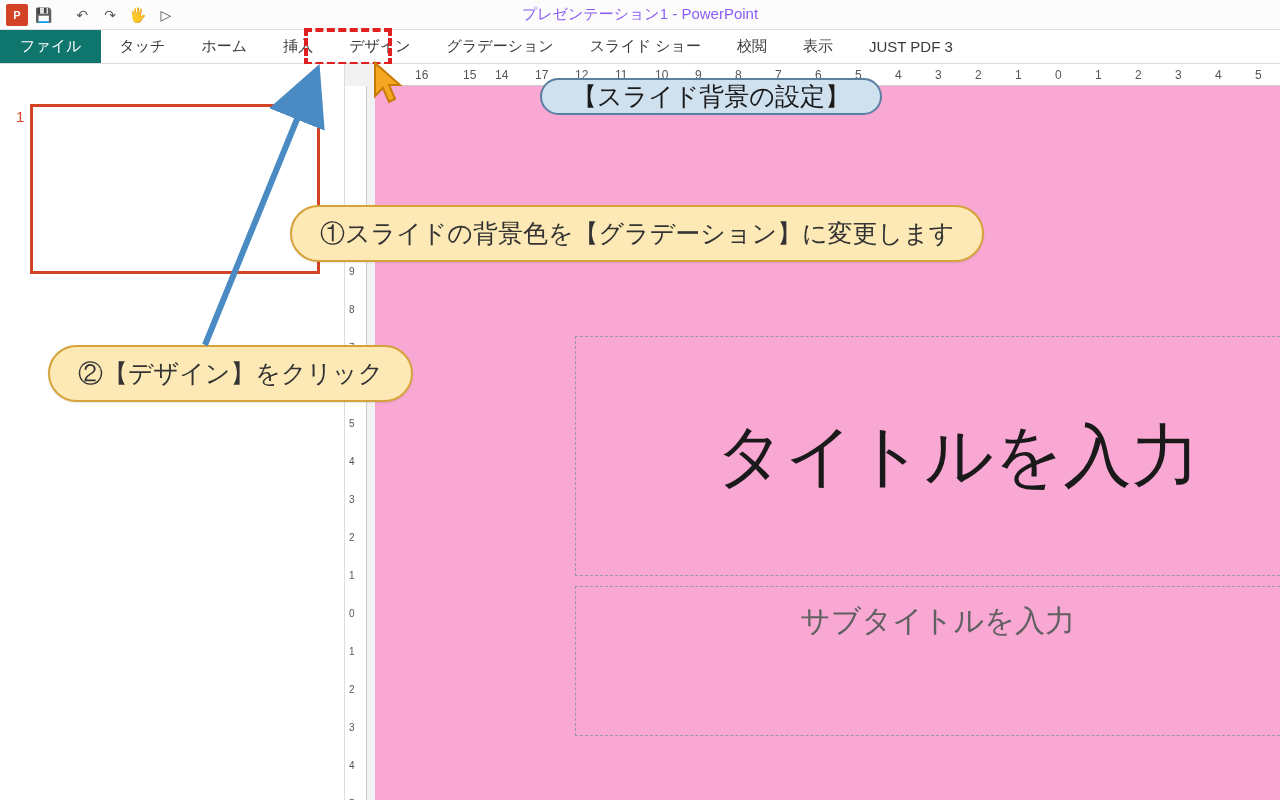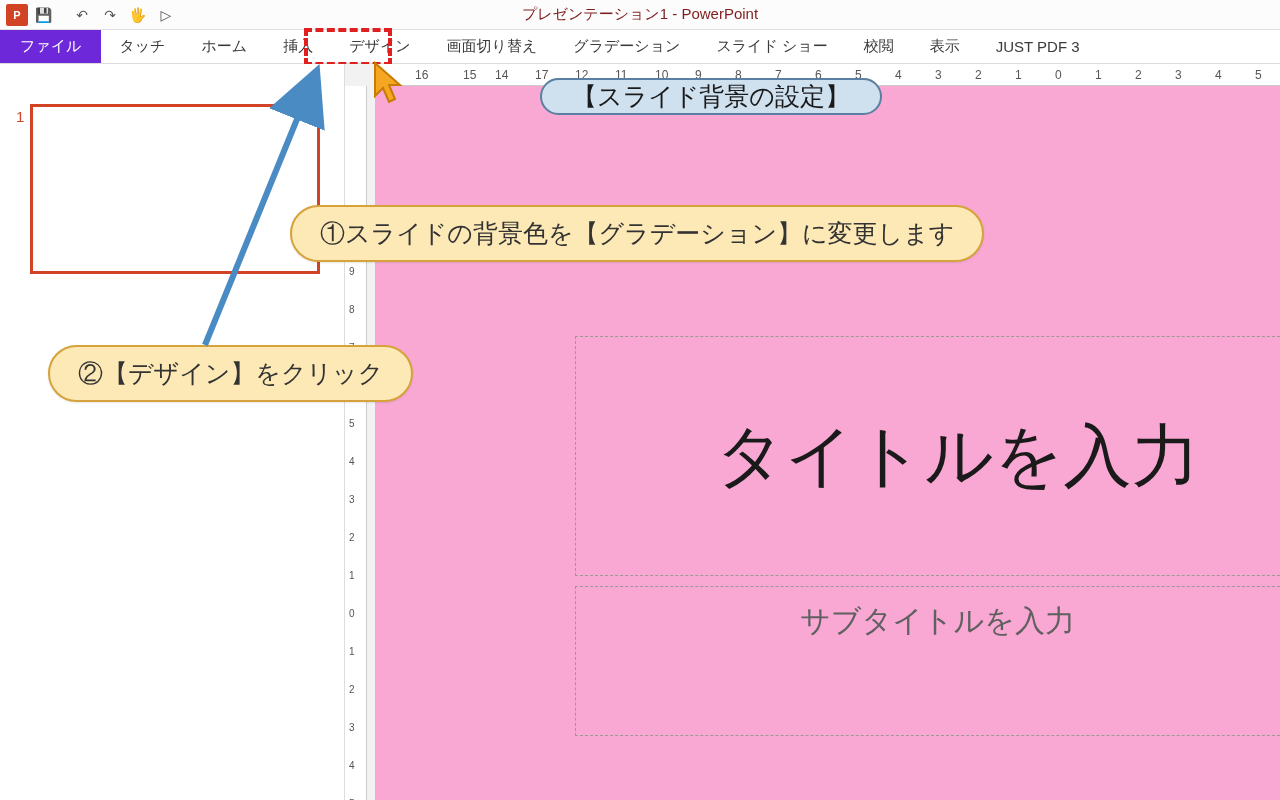--- a/index.html
+++ b/index.html
@@ -40,21 +40,21 @@
     width: 24px; height: 24px;
     display: flex; align-items: center; justify-content: center;
     color: #555;
     font-size: 14px;
   }
   .qat-sep { width: 6px; }
   .app-title {
     position: absolute;
     left: 50%;
     transform: translateX(-50%);
-    color: #7f1d1d;
+    color: #8b5cf6;
     font-size: 15px;
     white-space: nowrap;
   }
   .ribbon-tabs {
     height: 34px;
     display: flex;
     align-items: stretch;
     background: #fff;
     border-bottom: 1px solid #dcdcdc;
     position: relative;
@@ -62,21 +62,21 @@
   .tab {
     padding: 0 18px;
     display: flex;
     align-items: center;
     font-size: 15px;
     color: #3a3a3a;
     cursor: pointer;
     position: relative;
   }
   .tab-file {
-    background: #6d28d9;
+    background: #0f766e;
     color: #fff;
     padding: 0 20px;
   }
   .highlight-box {
     position: absolute;
     border: 4px dashed #e02020;
     pointer-events: none;
   }
   .workspace {
     position: absolute;
@@ -226,21 +226,20 @@
   </div>
   <div class="app-title">プレゼンテーション1 - PowerPoint</div>
 </div>
 
 <div class="ribbon-tabs">
   <div class="tab tab-file">ファイル</div>
   <div class="tab">タッチ</div>
   <div class="tab">ホーム</div>
   <div class="tab">挿入</div>
   <div class="tab" id="tab-design">デザイン</div>
-  <div class="tab">画面切り替え</div>
   <div class="tab">グラデーション</div>
   <div class="tab">スライド ショー</div>
   <div class="tab">校閲</div>
   <div class="tab">表示</div>
   <div class="tab">JUST PDF 3</div>
 </div>
 
 <div class="highlight-box" style="left:304px; top:28px; width:88px; height:38px;"></div>
 
 <div class="workspace">

